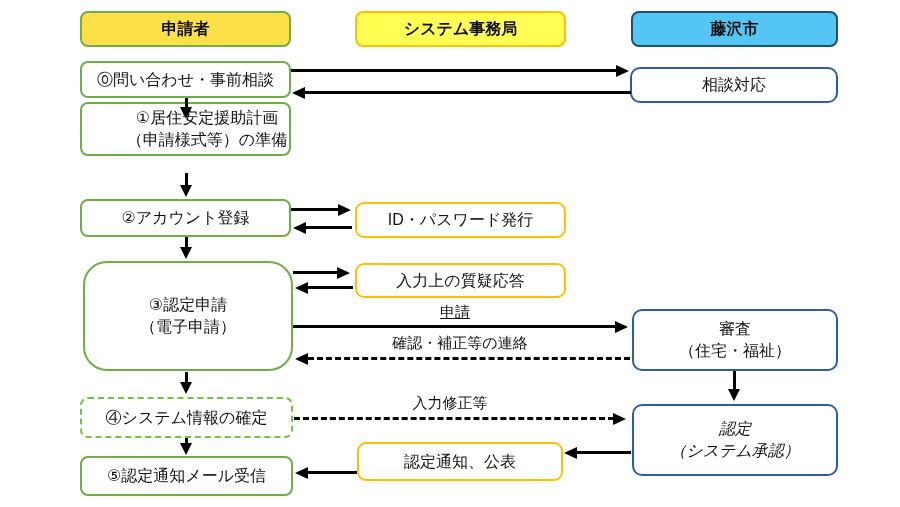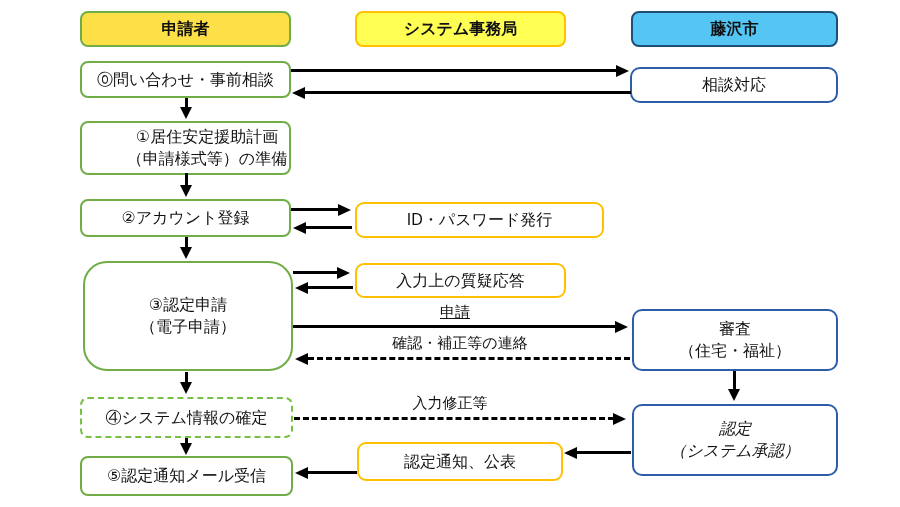--- a/index.html
+++ b/index.html
@@ -35,37 +35,37 @@
 <body>
 
 <div id="canvas">
 
   <div class="box hdr hdr-applicant" style="left:80px;top:11px;width:211px;height:36px;">申請者</div>
   <div class="box hdr hdr-office" style="left:355px;top:11px;width:211px;height:36px;">システム事務局</div>
   <div class="box hdr hdr-city" style="left:631px;top:11px;width:207px;height:36px;">藤沢市</div>
 
   <div class="box gbox" style="left:80px;top:61px;width:211px;height:37px;">⓪問い合わせ・事前相談</div>
 
-  <div class="box gbox" style="left:80px;top:121px;width:211px;height:54px;padding-left:43px;">
+  <div class="box gbox" style="left:80px;top:102px;width:211px;height:54px;padding-left:43px;">
     <span>①居住安定援助計画</span>
     <span>（申請様式等）の準備</span>
   </div>
 
   <div class="box gbox" style="left:80px;top:199px;width:211px;height:38px;">②アカウント登録</div>
 
   <div class="box gbox" style="left:83px;top:261px;width:210px;height:110px;border-radius:24px;">
     <span>③認定申請</span>
     <span>（電子申請）</span>
   </div>
 
   <div class="box gbox-dash" style="left:80px;top:397px;width:213px;height:41px;font-family:Liberation Serif, serif;">④システム情報の確定</div>
 
   <div class="box gbox" style="left:80px;top:456px;width:213px;height:40px;">⑤認定通知メール受信</div>
 
-  <div class="box ybox" style="left:355px;top:202px;width:249px;height:36px;">ID・パスワード発行</div>
+  <div class="box ybox" style="left:355px;top:202px;width:211px;height:36px;">ID・パスワード発行</div>
   <div class="box ybox" style="left:355px;top:263px;width:211px;height:35px;">入力上の質疑応答</div>
   <div class="box ybox" style="left:357px;top:442px;width:206px;height:39px;">認定通知、公表</div>
 
   <div class="box bbox" style="left:630px;top:67px;width:208px;height:36px;">相談対応</div>
 
   <div class="box bbox" style="left:632px;top:309px;width:206px;height:62px;">
     <span>審査</span>
     <span>（住宅・福祉）</span>
   </div>
 

